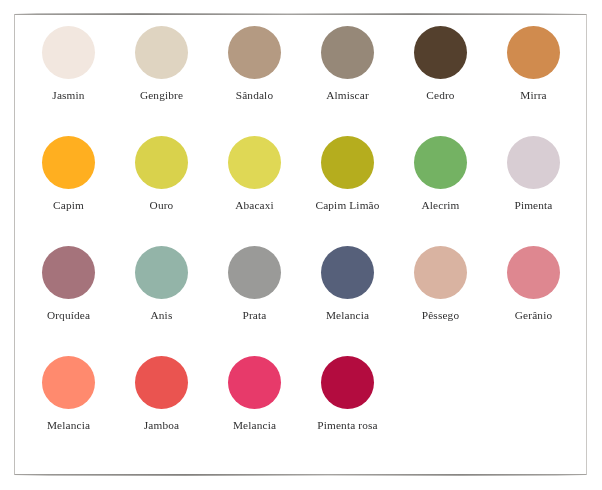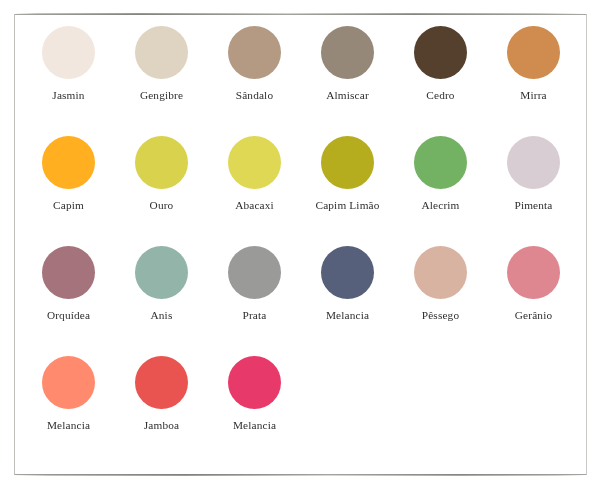--- a/index.html
+++ b/index.html
@@ -193,15 +193,19 @@
         <div class="swatch-label">Melancia</div>
       </div>
       <div class="swatch-cell">
         <div class="swatch-disc" style="background: rgb(234, 84, 80);"></div>
         <div class="swatch-label">Jamboa</div>
       </div>
       <div class="swatch-cell">
         <div class="swatch-disc" style="background: rgb(231, 58, 106);"></div>
         <div class="swatch-label">Melancia</div>
       </div>
+      <div class="swatch-cell">
+        <div class="swatch-disc" style="background: rgb(179, 12, 63);"></div>
+        <div class="swatch-label">Pimenta rosa</div>
+      </div>
     </div>
 
 </div>
 
 </body></html>

